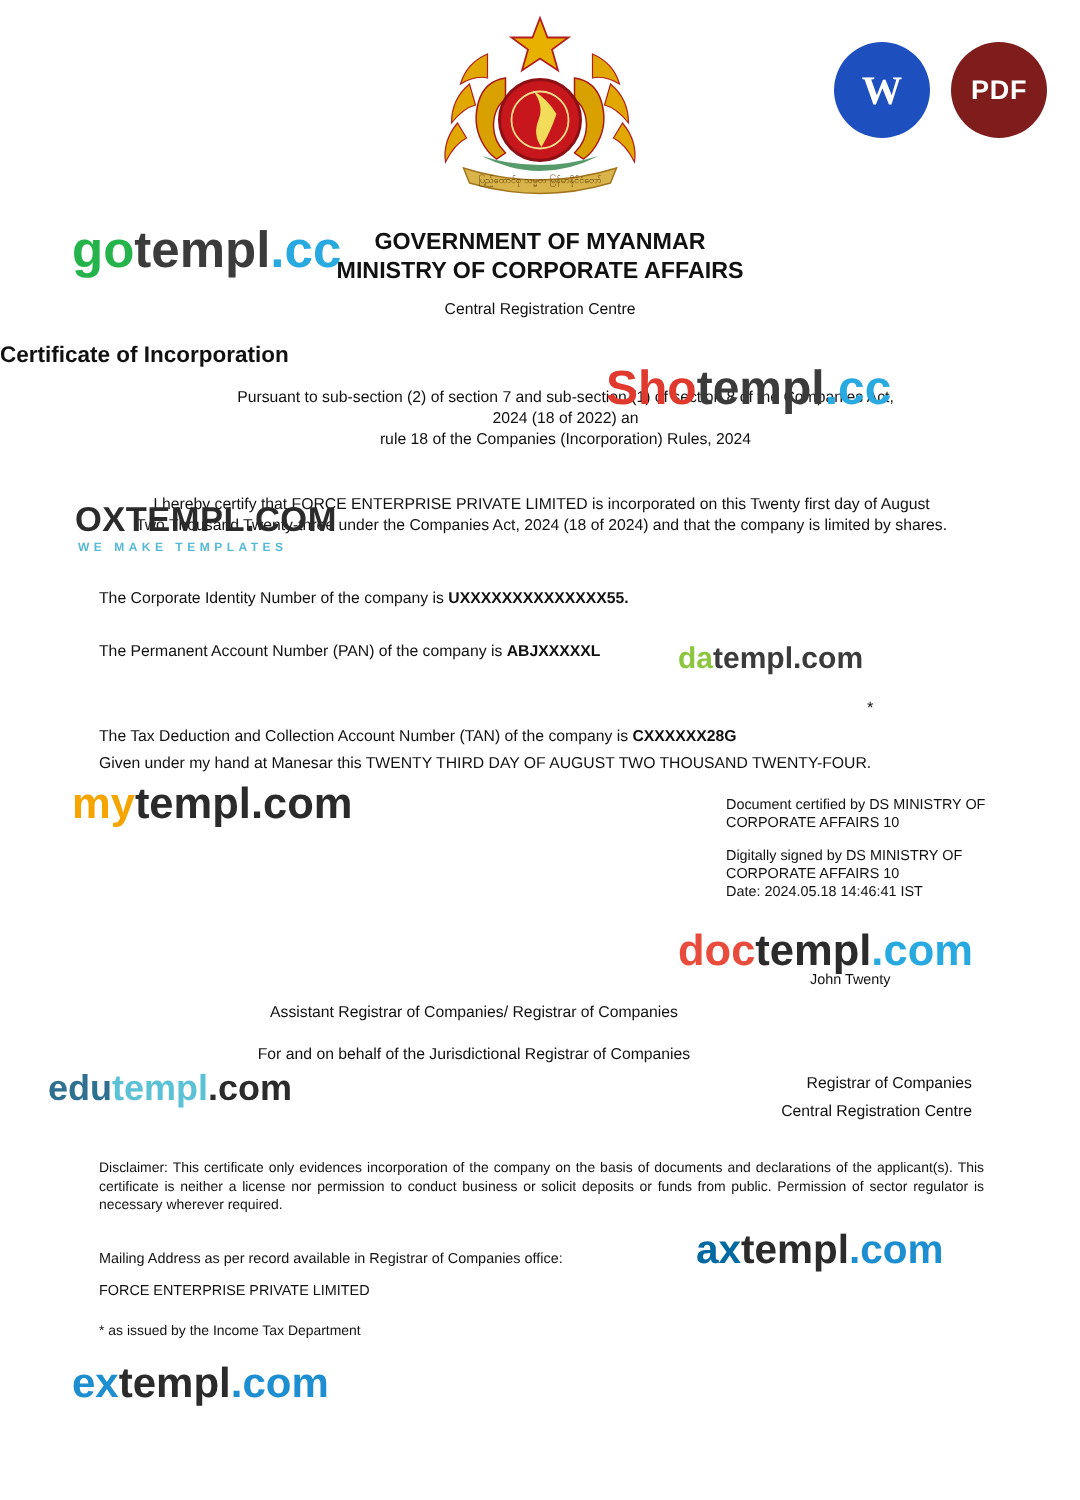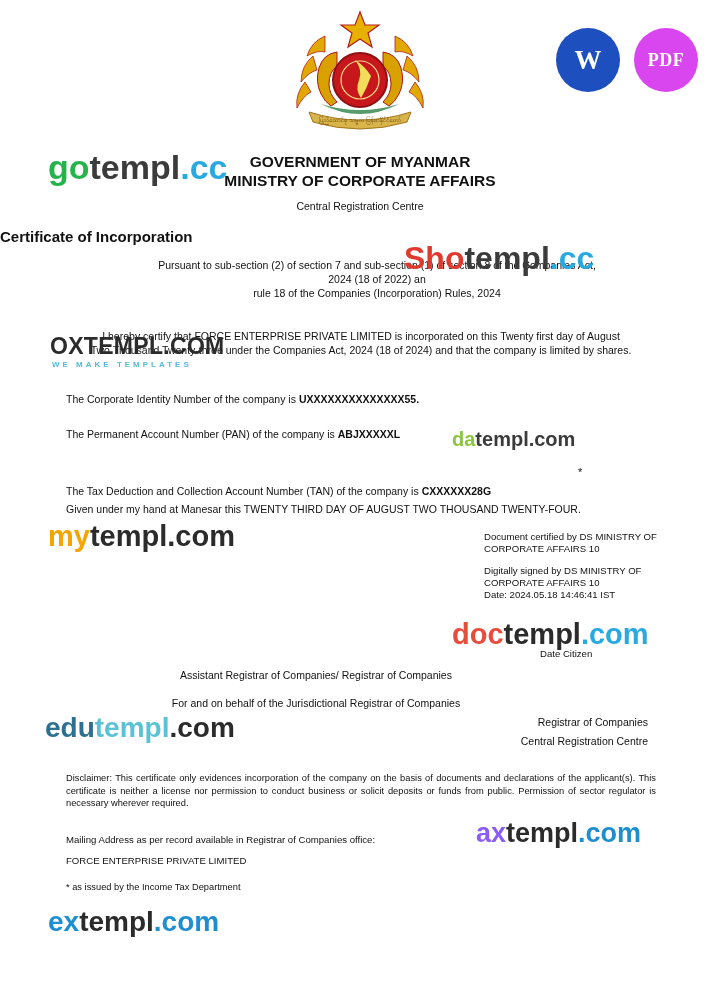--- a/index.html
+++ b/index.html
@@ -15,21 +15,21 @@
     position:absolute;
     left:40px;top:0;width:640px;height:1000px;
     background:#fff;
   }
 
   
   .badges{position:absolute;top:28px;right:22px;display:flex;gap:14px;z-index:40;}
   .badge{width:64px;height:64px;border-radius:50%;display:flex;align-items:center;justify-content:center;
          color:#fff;font-weight:bold;}
   .badge.w{background:#1e4fbf;font-size:27px;font-family:"Liberation Serif",serif;}
-  .badge.pdf{background:#d946ef;font-size:18px;letter-spacing:.5px;font-family:Liberation Serif, serif;}
+  .badge.pdf{background:#7f1d1d;font-size:18px;letter-spacing:.5px;}
 
   
   .emblem{position:absolute;left:50%;transform:translateX(-50%);top:8px;width:150px;height:132px;z-index:5;}
 
   
   .doc{position:absolute;left:0;top:0;width:720px;}
   .gov{position:absolute;top:152px;left:0;width:720px;text-align:center;font-weight:bold;font-size:15.5px;line-height:19px;}
   .crc{position:absolute;top:200px;left:0;width:720px;text-align:center;font-size:10.5px;}
   .ctitle{position:absolute;top:228px;left:0;width:600px;font-weight:bold;font-size:15px;}
   .pursuant{position:absolute;top:258px;left:0;width:720px;text-align:center;font-size:10.5px;line-height:14px;padding-left:17px;}
@@ -81,27 +81,27 @@
 
   .wm-my{left:48px;top:520px;font-size:29px;}
   .wm-my .a{color:#f5a400;margin-top:20px;}
   .wm-my .b{color:#2b2b2b;}
 
   .wm-doc{left:452px;top:618px;font-size:29px;}
   .wm-doc .a{color:#e84c3d;}
   .wm-doc .b{color:#2b2b2b;}
   .wm-doc .c{color:#28a9e0;}
 
-  .wm-edu{left:45px;top:712px;font-size:28px;}
+  .wm-edu{left:32px;top:712px;font-size:24px;}
   .wm-edu .a{color:#2f6f8f;}
   .wm-edu .b{color:#5bc2d6;}
   .wm-edu .c{color:#2b2b2b;}
 
   .wm-ax{left:464px;top:818px;font-size:27px;}
-  .wm-ax .a{color:#8b5cf6;margin-left:12px;}
+  .wm-ax .a{color:#0369a1;}
   .wm-ax .b{color:#2b2b2b;}
   .wm-ax .c{color:#1d8fd1;}
 
   .wm-ex{left:48px;top:906px;font-size:28px;}
   .wm-ex .a{color:#1d8fd1;}
   .wm-ex .b{color:#2b2b2b;}
   .wm-ex .c{color:#1d8fd1;}
 
   b.bold{font-weight:bold;}
 </style>
@@ -174,21 +174,21 @@
   </div>
   <div class="star">*</div>
 
   <div class="given">Given under my hand at Manesar this TWENTY THIRD DAY OF AUGUST TWO THOUSAND TWENTY-FOUR.</div>
 
   <div class="sigblock">
     <div>Document certified by DS MINISTRY OF CORPORATE AFFAIRS 10</div>
     <div class="b2">Digitally signed by DS MINISTRY OF CORPORATE AFFAIRS 10</div>
     <div>Date: 2024.05.18 14:46:41 IST</div>
   </div>
-  <div class="signame">Date Citizen</div>
+  <div class="signame">John Twenty</div>
 
   <div class="rline r1">Assistant Registrar of Companies/ Registrar of Companies</div>
   <div class="rline r2">For and on behalf of the Jurisdictional Registrar of Companies</div>
   <div class="rline r3">Registrar of Companies</div>
   <div class="rline r4">Central Registration Centre</div>
 
   <div class="disclaimer">Disclaimer: This certificate only evidences incorporation of the company on the basis of documents and declarations of the applicant(s). This certificate is neither a license nor permission to conduct business or solicit deposits or funds from public. Permission of sector regulator is necessary wherever required.</div>
   <div class="mailing">Mailing Address as per record available in Registrar of Companies office:</div>
   <div class="company">FORCE ENTERPRISE PRIVATE LIMITED</div>
   <div class="asissued">* as issued by the Income Tax Department</div>

